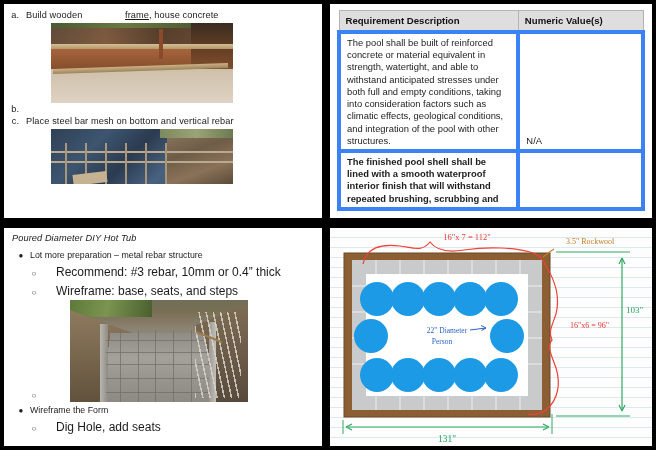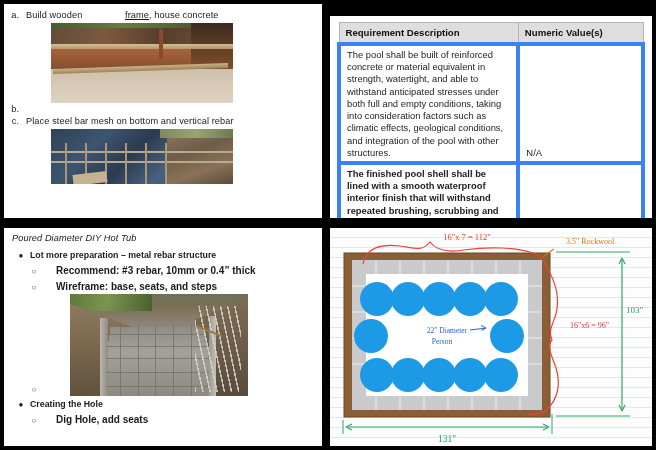--- a/index.html
+++ b/index.html
@@ -94,21 +94,21 @@
   #photo-mesh .rebar-h.r2 { top:32px; }
   #photo-mesh .rebar-v {
     position:absolute; top:14px; width:1.5px; height:41px; background:#a8957a;
   }
   #photo-mesh .plank {
     position:absolute; left:22px; bottom:0; width:34px; height:11px;
     background:#c6b190; transform: rotate(-7deg);
   }
 
   
-  #q-tr { padding: 6px 7px 0 7px; background:#fff;margin-top:12px; }
+  #q-tr { padding: 6px 7px 0 7px; background:#fff; }
   table.req { width: 100%; border-collapse: collapse; table-layout: fixed; }
   table.req col.c1 { width: 59%; }
   table.req col.c2 { width: 41%; }
   table.req th {
     background: #dedede;
     border: 1px solid #b4b4b4;
     font-size: 9.6px; font-weight: bold; color: #111;
     text-align: left; padding: 4px 5px 4px 6px;
     font-family: "Liberation Sans", sans-serif;
   }
@@ -120,28 +120,28 @@
   }
   table.req td.num { vertical-align: bottom; }
   .clip-row td { overflow: hidden; font-weight: bold; }
 
   
   #q-bl { padding: 5px 8px 0 8px; }
   .slide-title {
     font-style: italic; font-size: 9.2px; color:#1a1a1a; letter-spacing:.1px;
     padding-bottom: 4px;
   }
-  .b1-row { display:flex; align-items:center; padding: 3px 0 2px 0; font-weight: bold; }
+  .b1-row { display:flex; align-items:center; padding: 3px 0 2px 0; }
   .b1-mark { width: 18px; flex:none; text-align:center; font-size:8px; color:#222; }
   .b1-mark::before { content:"\25CF"; }
   .b1-text { font-size: 8.8px; color:#1a1a1a; }
   .b2-row { display:flex; align-items:baseline; padding: 2.5px 0; }
   .b2-mark { width: 44px; flex:none; text-align:center; font-size:8px; color:#333; }
   .b2-mark::before { content:"\25CB"; }
-  .b2-text { font-size: 10px; color:#1a1a1a;font-weight:bold; }
+  .b2-text { font-size: 12px; color:#1a1a1a; }
 
   
   #photo-wire {
     margin-left: 58px; width: 178px; height: 102px; position: relative;
     overflow:hidden;
     background: linear-gradient(180deg,#6e6f57 0%,#7a6f55 12%,#8b8272 28%,#9a968c 55%,#8e8a82 100%);
   }
   #photo-wire .grass2 {
     position:absolute; left:0; top:0; width:46%; height:17px;
     background: linear-gradient(100deg,#5d7a3b,#7b9450 45%,#49602f);
@@ -316,21 +316,21 @@
       <div class="railing"></div>
       <div class="rebar-d"></div>
     </div>
 
     <div class="b2-row" style="margin-top:-14px">
       <span class="b2-mark"></span>
       <span class="b2-text"></span>
     </div>
     <div class="b1-row">
       <span class="b1-mark"></span>
-      <span class="b1-text">Creating the Hole</span>
+      <span class="b1-text">Wireframe the Form</span>
     </div>
     <div class="b2-row">
       <span class="b2-mark"></span>
       <span class="b2-text">Dig Hole, add seats</span>
     </div>
   </div>
 
   <div class="quad" id="q-br">
     <svg class="diag-svg" viewBox="0 0 322 218">
 

